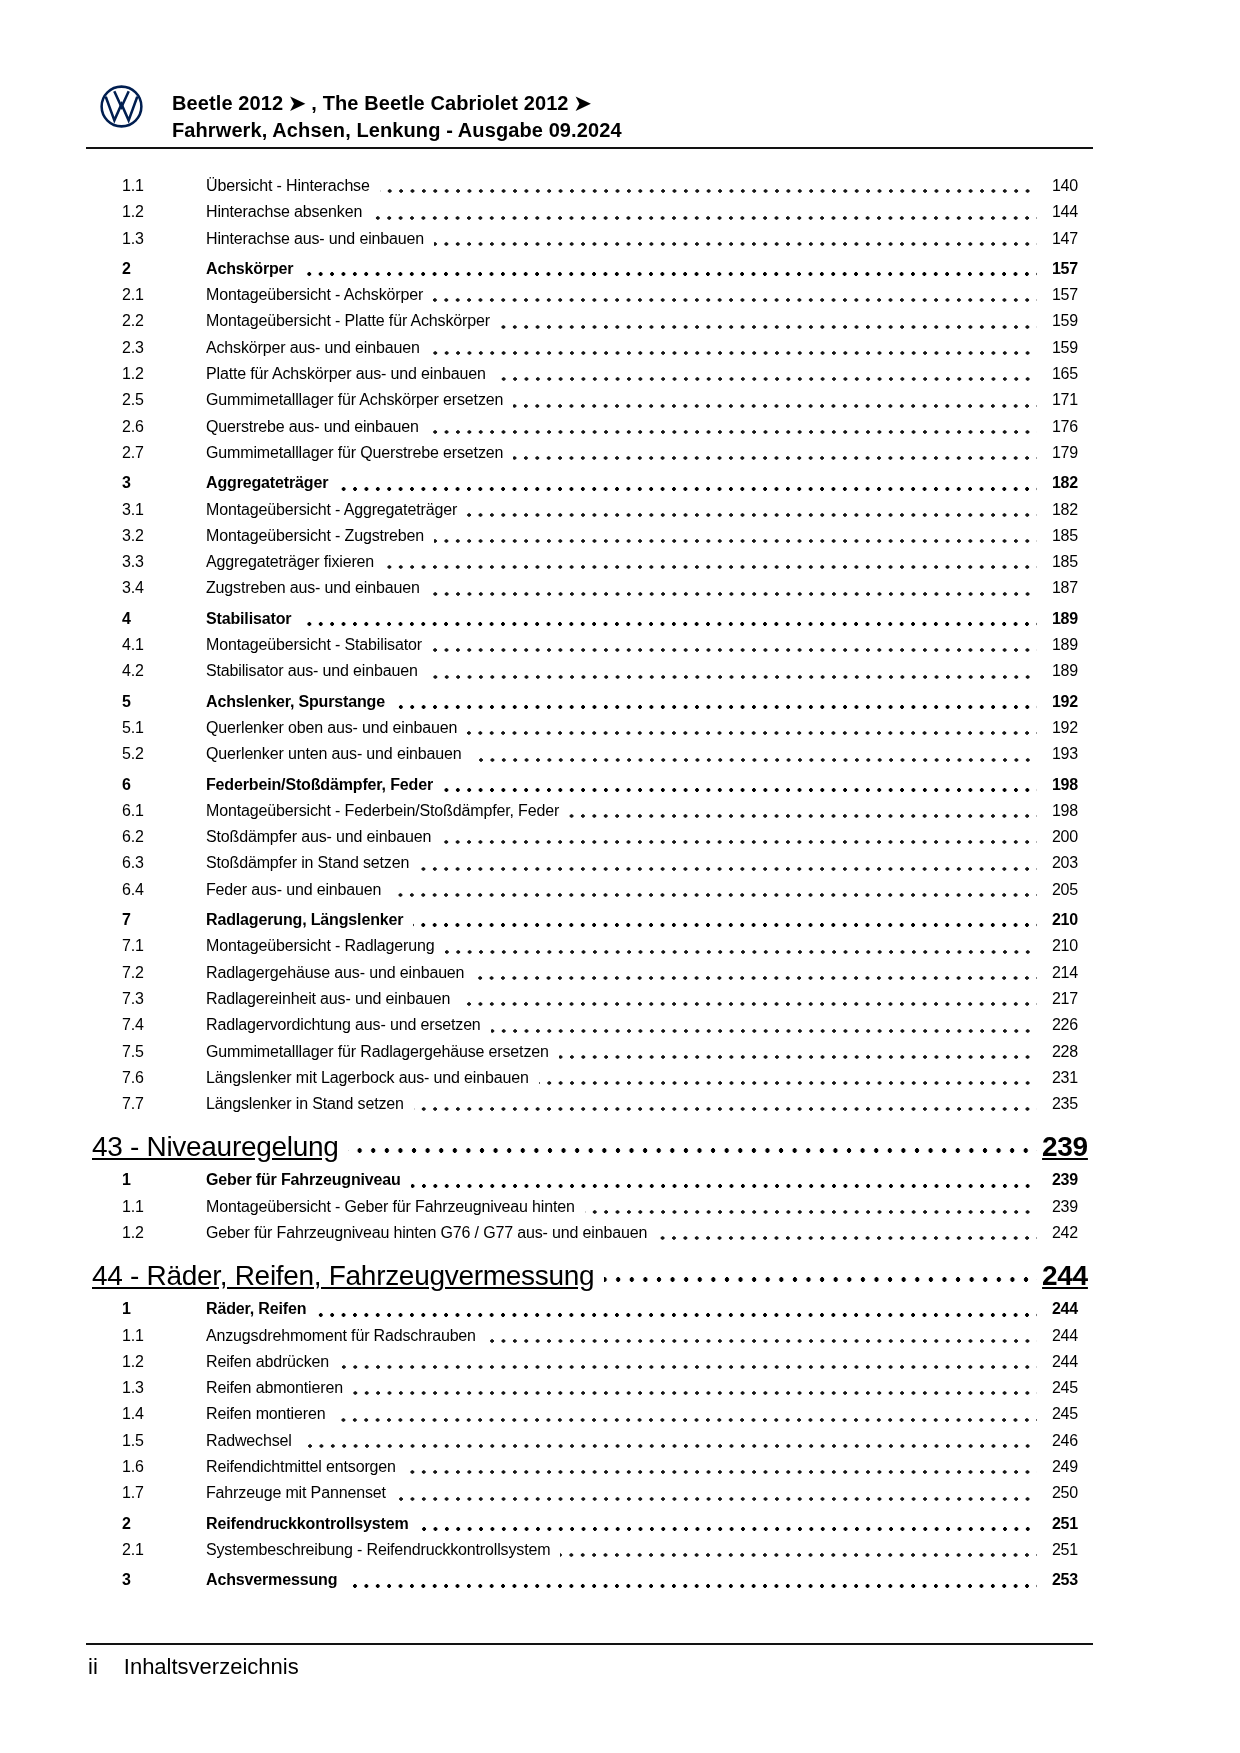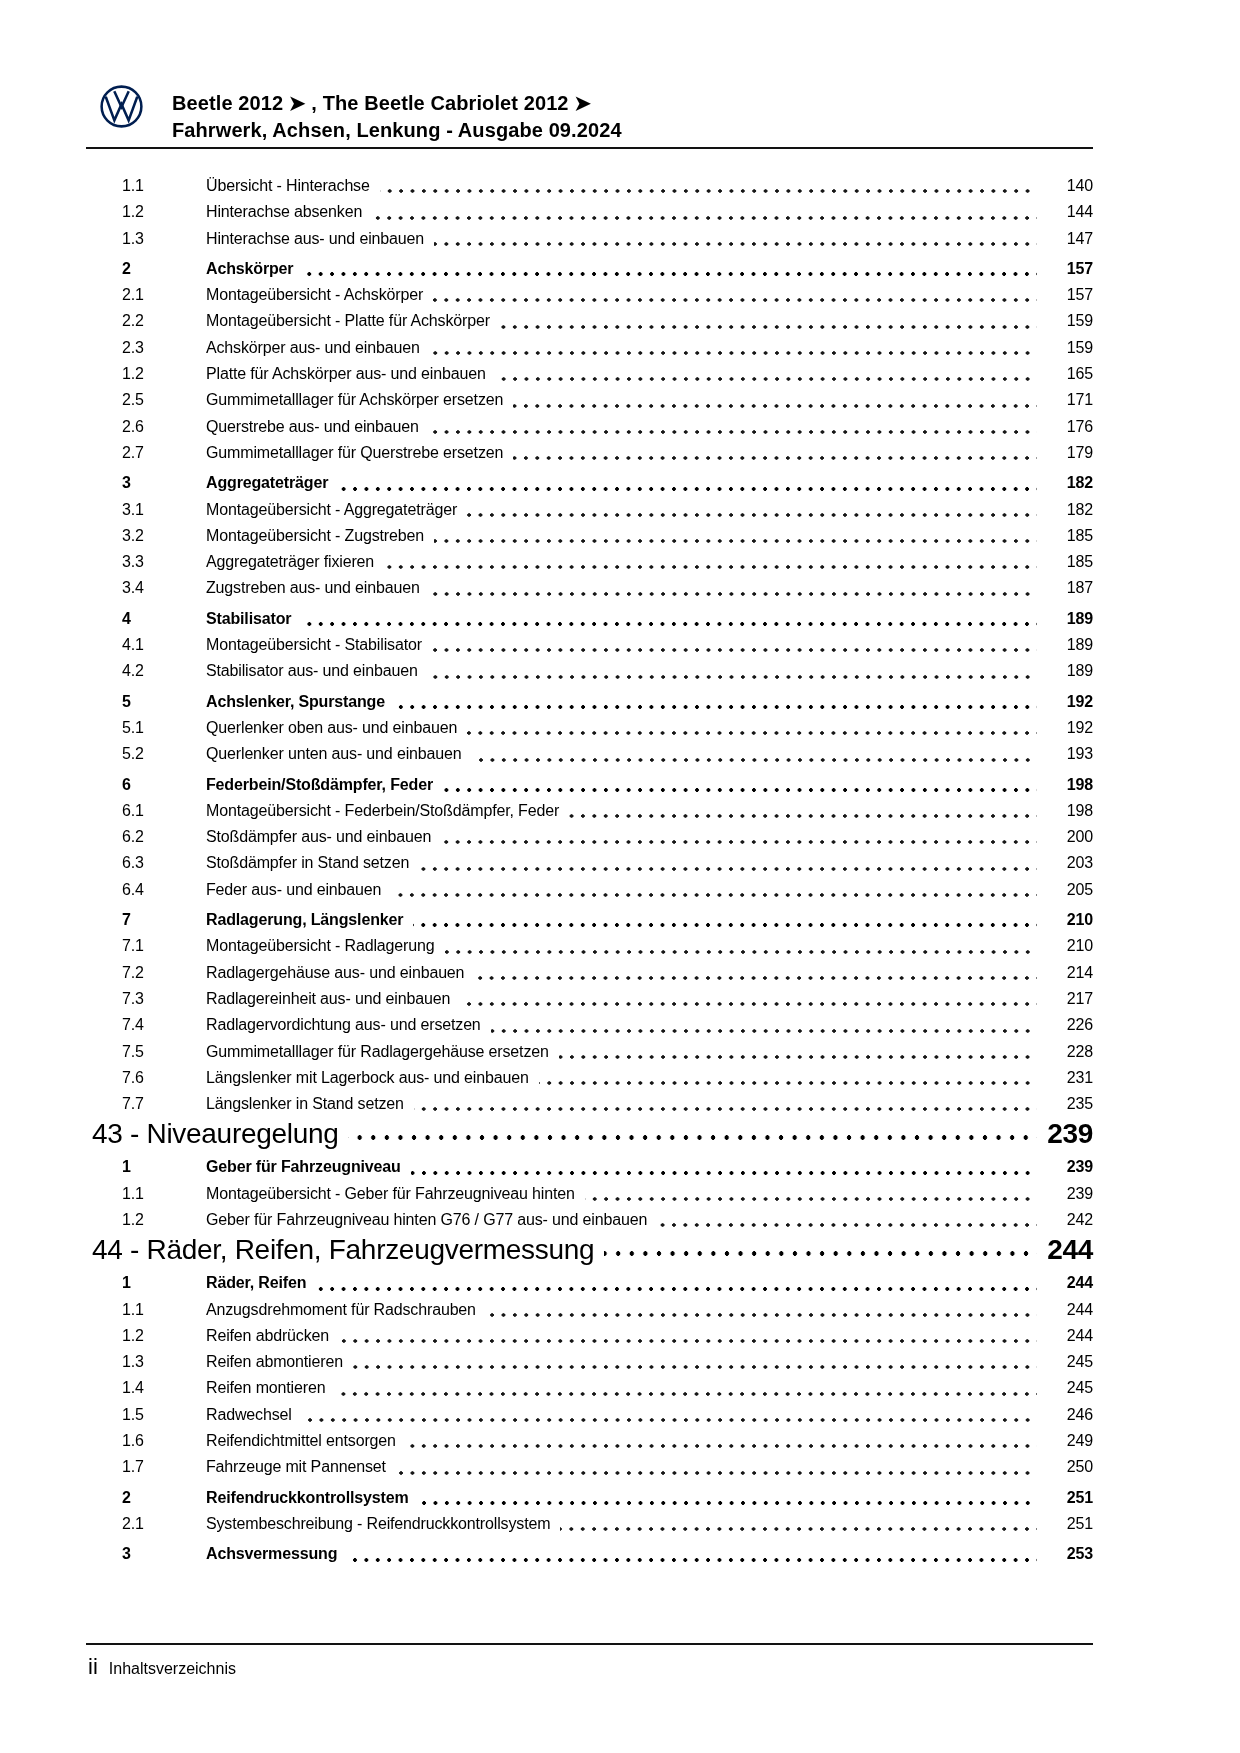--- a/index.html
+++ b/index.html
@@ -25,38 +25,38 @@
     padding:0 147px 0 122px;white-space:nowrap;
   }
   .row .num{width:84px;flex-shrink:0}
   .row .title{flex-shrink:0}
   .row .leader{
     flex:1;min-width:14px;margin-left:10px;
     background-image:radial-gradient(circle,#161616 1.5px,transparent 1.9px);
     background-size:11.4px 6px;background-repeat:repeat-x;
     background-position:right 4px bottom 5px;
   }
-  .row .pagenum{width:56px;flex-shrink:0;text-align:right}
+  .row .pagenum{width:56px;flex-shrink:0;text-align:center}
   .row.section{font-weight:bold;margin-top:4px}
   .row.section .leader{
     background-image:radial-gradient(circle,#000 1.7px,transparent 2.1px);
   }
   .row.chapter{
-    margin-top:0;padding-left:92px;
-    font-size:28px;line-height:33px;font-weight:normal;letter-spacing:-.3px;
+    margin-top:13px;padding-left:92px;
+    font-size:28px;line-height:33px;font-weight:normal;letter-spacing:-.3px;text-decoration:underline;
   }
   .row.chapter .pagenum{font-weight:bold}
   .row.chapter .leader{
     background-image:radial-gradient(circle,#000 2.1px,transparent 2.5px);
     background-size:13.6px 9px;background-position:right 4px bottom 8px;
   }
   
   .footer{position:absolute;left:88px;top:1652px;display:flex;align-items:baseline}
   .folio{font-size:22px;line-height:30px}
-  .footer-title{font-size:16px;margin-left:11px}
+  .footer-title{font-size:22px;margin-left:26px}
 </style>
 </head>
 <body>
 
 <div>
 
   <svg class="logo" viewBox="0 0 48 48" aria-hidden="true">
     <g fill="none" stroke="#001e50" stroke-width="2.7" stroke-linecap="butt" stroke-linejoin="miter">
       <circle cx="24" cy="24" r="21.2"></circle>
       <path d="M16.3 7.8 L24 24.6 L31.7 7.8"></path>

